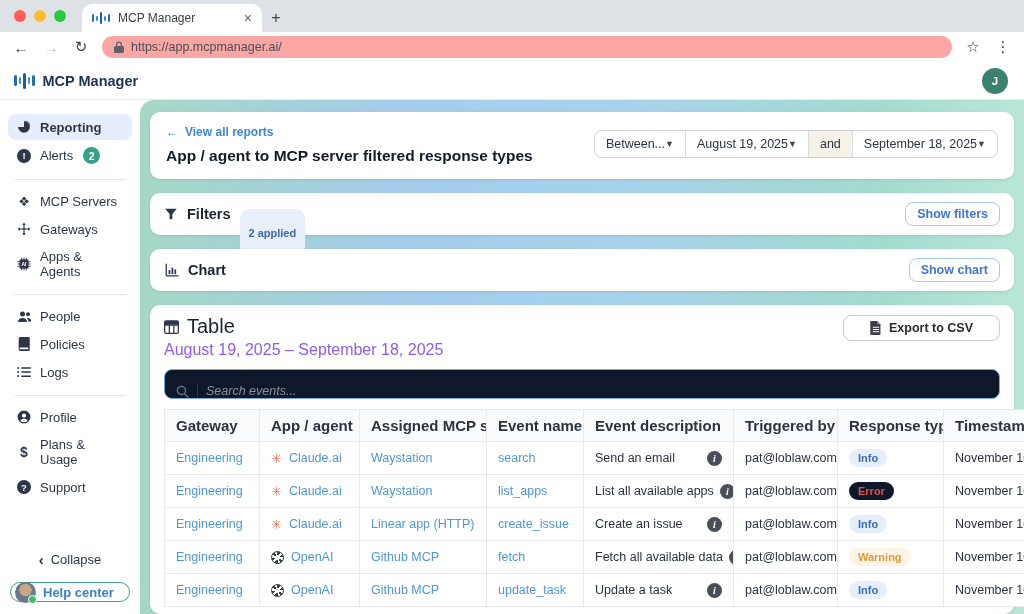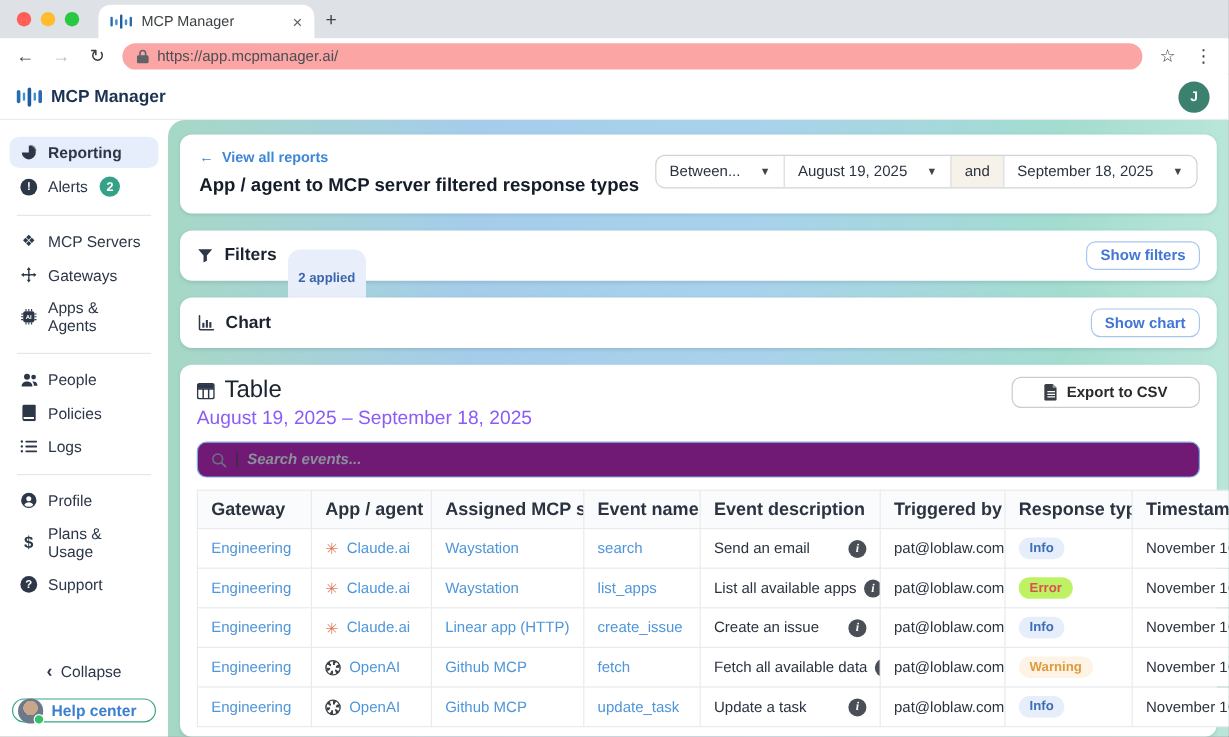--- a/index.html
+++ b/index.html
@@ -47,55 +47,55 @@
   .help-avatar { width:21px; height:21px; border-radius:50%; background:radial-gradient(circle at 50% 38%, #c9a68a 0 36%, #6b7a8a 37%); position:relative; flex:none; }
   .help-avatar::after { content:""; position:absolute; right:-1px; bottom:-1px; width:7px; height:7px; border-radius:50%; background:#35c06a; border:1.5px solid #fff; }
 
   
   .main { flex:1; min-width:0; background:linear-gradient(90deg,#a6d8c5 0%,#a5cdea 28%,#a8d2ec 55%,#a3dccf 84%,#b9e6d9 100%); border-top-left-radius:14px; padding:12px 10px 0 10px; display:flex; flex-direction:column; overflow:hidden; }
   .card { background:#fff; border-radius:10px; box-shadow:0 1px 3px rgba(30,60,70,.12); }
   .card.head { padding:10px 16px 14px 16px; display:flex; justify-content:space-between; align-items:center; flex:none; }
   .backlink { color:#3e86d8; font-size:12px; font-weight:700; display:inline-flex; align-items:center; gap:7px; margin-bottom:8px; cursor:default; }
   .report-title { font-size:15.5px; font-weight:700; color:#141c28; }
   .rangegrp { display:flex; align-items:stretch; border:1px solid #cfd3d8; border-radius:8px; overflow:hidden; font-size:12.5px; color:#2b3340; background:#fff; }
-  .rseg { display:flex; align-items:center; gap:16px; padding:6px 11px; border-left:1px solid #d9dcdf; white-space:nowrap; }
+  .rseg { display:flex; align-items:center; gap:0; padding:6px 11px; border-left:1px solid #d9dcdf; white-space:nowrap; }
   .rseg:first-child { border-left:none; }
   .rseg .caret { font-size:9px; color:#444; }
   .rseg.and { background:#f7f2e9; }
   .card.bar { margin-top:14px; height:42px; display:flex; align-items:center; justify-content:space-between; padding:0 14px; flex:none; }
   .bar-left { display:flex; align-items:center; gap:9px; }
   .bar-title { font-size:14.5px; font-weight:700; color:#1b2330; }
   .pill { background:#e8effb; color:#3c66ab; font-size:11px; font-weight:700; border-radius:10px; padding:18px 9px;margin-top:37px; }
   .ghostbtn { border:1.5px solid #a9c6f2; color:#4176d6; background:#fff; font-size:12.5px; font-weight:600; border-radius:8px; padding:4px 11px; cursor:default; font-family:inherit; }
 
   .card.tablecard { margin-top:14px; flex:1; padding:10px 14px 0 14px; display:flex; flex-direction:column; min-height:0; }
   .tc-top { display:flex; justify-content:space-between; align-items:flex-start; flex:none; }
   .tc-title-row { display:flex; align-items:center; gap:8px; font-size:20px; font-weight:400; color:#1b2330; }
   .tc-sub { font-size:16px; color:#8b5cf6; margin-top:3px; }
   .exportbtn { border:1px solid #c9ccd1; background:#fff; border-radius:8px; padding:5px 26px; font-size:12.5px; font-weight:600; color:#2b2b2b; display:inline-flex; align-items:center; gap:7px; cursor:default; font-family:inherit; }
-  .searchbox { margin-top:10px; border:1.5px solid #7fa9e4; border-radius:8px; height:30px; display:flex; align-items:center; gap:8px; padding:0 11px; flex:none; background:#701a75;font-weight:bold; }
+  .searchbox { margin-top:10px; border:1.5px solid #7fa9e4; border-radius:8px; height:30px; display:flex; align-items:flex-end; gap:8px; padding:0 11px; flex:none; background:#0f172a; }
   .searchbox .caretbar { width:1px; height:14px; background:#333; }
   .searchbox .ph { font-size:12.5px; font-style:italic; color:#8a919b; }
 
   table.events { width:100%; border-collapse:collapse; table-layout:fixed; margin-top:10px; font-size:12.5px; }
   table.events th, table.events td { border:1px solid #e8eaed; padding:0 11px; height:33px; text-align:left; white-space:nowrap; overflow:hidden; font-weight:400; }
   table.events th { background:#fafbfc; font-weight:700; color:#2b3340; height:32px; font-size:15px; }
   table.events td { color:#2b3340; background:#fff; }
   .tlink { color:#4f96d8; cursor:default; }
   .appcell { display:flex; align-items:center; gap:7px; }
   .claude-ic { color:#dd7a5f; font-size:13px; line-height:1; }
   .openai-ic { width:13px; height:13px; border-radius:50%; flex:none;
     background: radial-gradient(circle at center,#fff 0 2.5px,transparent 2.6px),
                 repeating-conic-gradient(#3a3f45 0deg 28deg,#fff 28deg 60deg);
     border:1px solid #3a3f45; }
   .desccell { display:flex; align-items:center; justify-content:space-between; gap:6px; }
   .info-ic { width:15px; height:15px; border-radius:50%; background:#4a4f57; color:#fff; font-size:10px; font-weight:700; font-family:"Liberation Serif",serif; font-style:italic; display:flex; align-items:center; justify-content:center; flex:none; cursor:default; }
   .rbadge { display:inline-block; font-size:11px; font-weight:700; border-radius:9px; padding:3px 9px; }
   .rbadge.info { background:#e7eefb; color:#3d6db5; }
-  .rbadge.error { background:#bef264; color:#d9534f; }
+  .rbadge.error { background:#0f172a; color:#d9534f; }
   .rbadge.warning { background:#fdf4e5; color:#e09b3d; }
 </style>
 </head>
 <body>
 
 <div class="window">
 
   <div class="tabstrip">
     <div class="traffic">
       <span class="dot red"></span>

